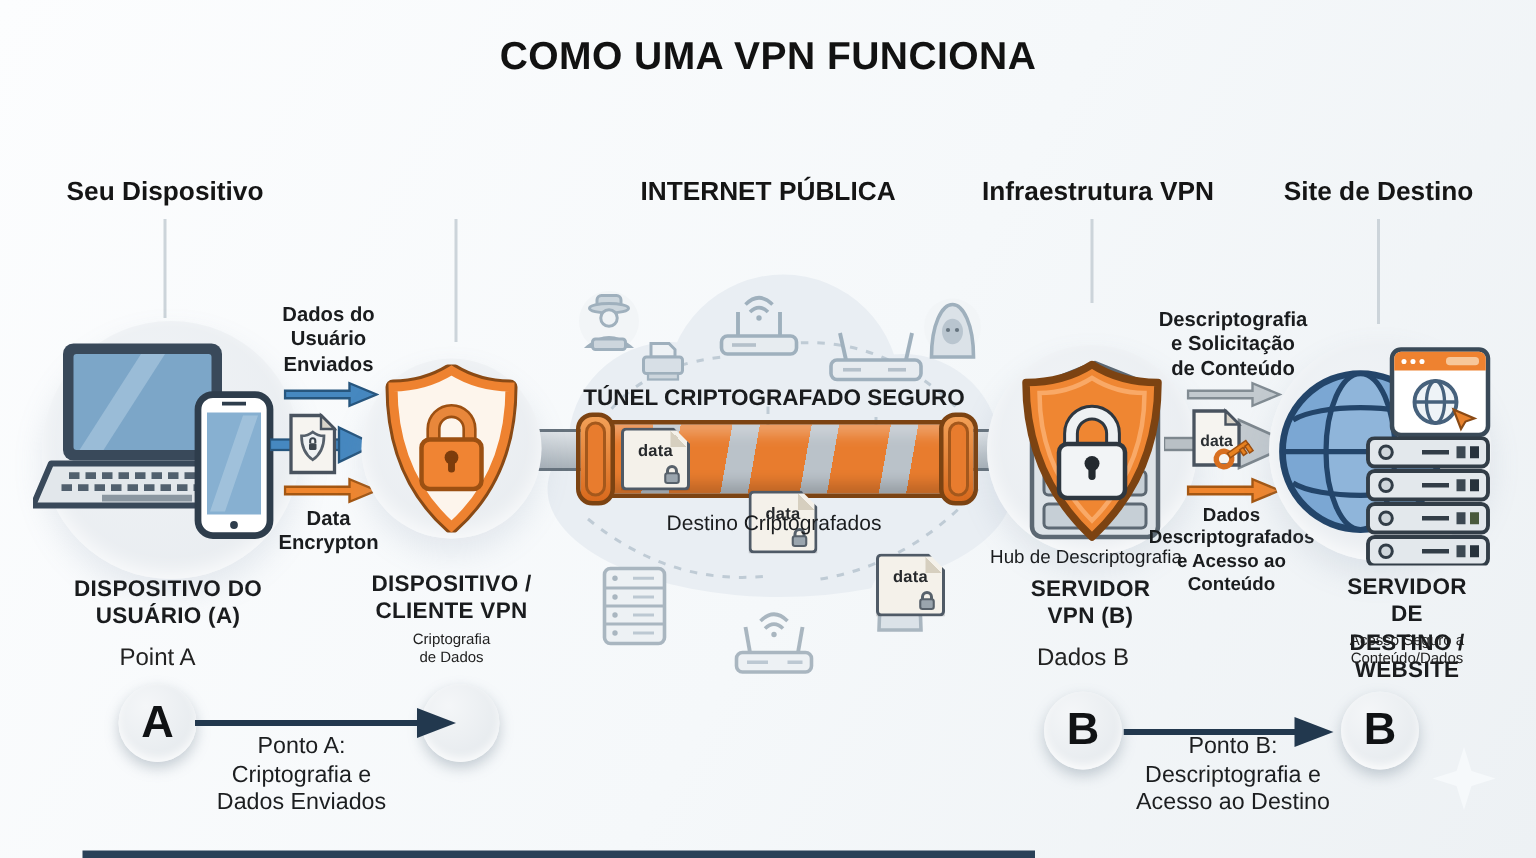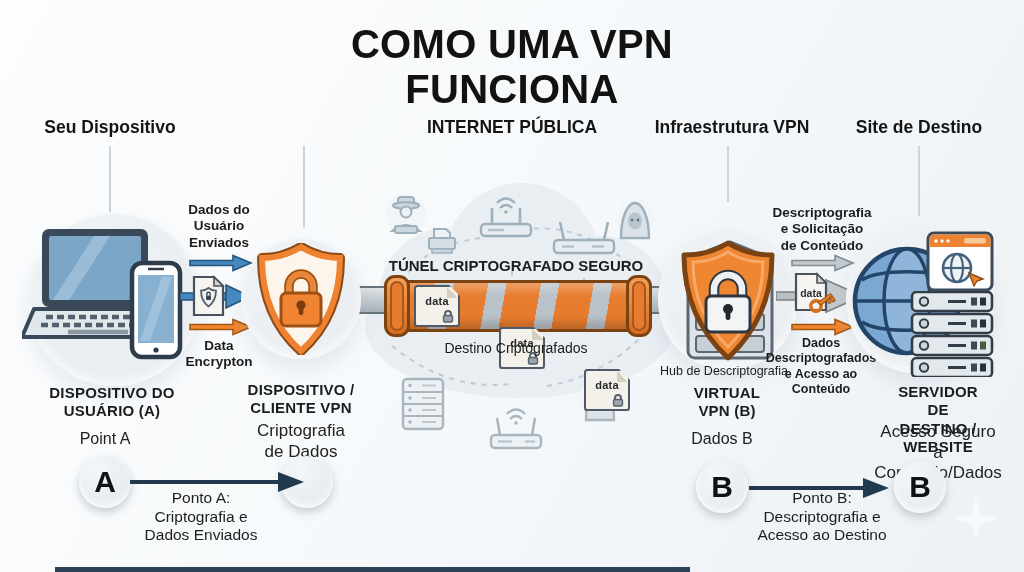--- a/index.html
+++ b/index.html
@@ -4,29 +4,29 @@
 <style>
   *{margin:0;padding:0;box-sizing:border-box}
   html,body{width:1024px;height:572px}
   body{font-family:"Liberation Sans",sans-serif;overflow:hidden;color:#1a1c1e}
   #canvas{position:relative;width:1024px;height:572px;overflow:hidden;
     background:linear-gradient(120deg,#fcfdfe 0%,#f5f8fa 55%,#edf1f4 100%)}
   .abs{position:absolute}
   .cx{transform:translateX(-50%);text-align:center}
   .ml{white-space:pre-line}
   .t{line-height:1.22}
-  .title{font-size:40px;font-weight:800;letter-spacing:.3px;color:#121212}
+  .title{font-size:26px;font-weight:800;letter-spacing:.3px;color:#121212}
   .subtitle{font-size:21px;font-weight:700;color:#161616}
   .col-h{font-size:17.5px;font-weight:700;color:#151515;white-space:nowrap}
   .vline{width:2px;background:#ccd4da}
   .halo{border-radius:50%;background:radial-gradient(circle at 38% 30%,#f0f3f6,#e7ebEF);
     box-shadow:0 10px 20px rgba(125,145,165,.16), inset 0 -5px 12px rgba(255,255,255,.7)}
   .lbl-b{font-size:13.5px;font-weight:700}
   .cap-b{font-size:15px;font-weight:800;letter-spacing:.2px}
-  .cap-r{font-size:17px;font-weight:500;color:#222}
+  .cap-r{font-size:10px;font-weight:500;color:#222}
   .pipe{background:linear-gradient(#dde2e6,#a9b2b9);border:2.5px solid #66727c;border-radius:3px}
   .tunnel-body{background:repeating-linear-gradient(100deg,#e87c2e 0 34px,#bac2c9 34px 52px);
     border:3px solid #7c4312;border-radius:9px;
     box-shadow:inset 0 7px 9px rgba(255,255,255,.28), inset 0 -7px 9px rgba(0,0,0,.18)}
   .tunnel-cap{background:linear-gradient(#f2a057,#d96a1d);border:3px solid #7c4312;border-radius:11px}
   .tunnel-cap::after{content:"";position:absolute;inset:3px;border-radius:7px;
     background:#e87c2e;border:2.5px solid #a4581c}
   .packet{background:#f4f1ea;border:2px solid #4f5a66;border-radius:3.5px;position:relative;
     display:flex;align-items:flex-start;justify-content:center;
     clip-path:polygon(0 0,calc(100% - 11px) 0,100% 11px,100% 100%,0 100%);
@@ -252,21 +252,21 @@
   <svg class="abs" style="left:676px;top:240px" width="104" height="124" viewBox="0 0 104 124">
     <path d="M52 3 C66 12 82 15 96 15 C96 56 82 90 52 118 C22 90 8 56 8 15 C22 15 38 12 52 3 Z" fill="#ef8632" stroke="#7c4312" stroke-width="5" stroke-linejoin="round"></path>
     <path d="M52 12 C63 19 76 22 87 22 C87 54 76 83 52 107 C28 83 17 54 17 22 C28 22 41 19 52 12 Z" fill="none" stroke="#f9a967" stroke-width="3"></path>
     <path d="M38 58 v-9 a14 14 0 0 1 28 0 v9" fill="none" stroke="#2e3740" stroke-width="10.5" stroke-linecap="round"></path>
     <path d="M38 58 v-9 a14 14 0 0 1 28 0 v9" fill="none" stroke="#eef1f3" stroke-width="6.5" stroke-linecap="round"></path>
     <rect x="30" y="56" width="44" height="36" rx="5.5" fill="#f2f4f6" stroke="#2e3740" stroke-width="3"></rect>
     <circle cx="52" cy="69" r="5" fill="#23292f"></circle>
     <rect x="49.6" y="69" width="4.8" height="11" rx="2.3" fill="#23292f"></rect>
   </svg>
   <div class="abs cx t" style="left:724px;top:364px;font-size:12.5px;font-weight:500;white-space:nowrap">Hub de Descriptografia</div>
-  <div class="abs cx t ml cap-b" style="left:727px;top:384px">VIRTUAL
+  <div class="abs cx t ml cap-b" style="left:727px;top:384px">SERVIDOR
 VPN (B)</div>
 
   <div class="abs cx t ml lbl-b" style="left:822px;top:205px">Descriptografia
 e Solicitação
 de Conteúdo</div>
   <svg class="abs" style="left:791px;top:253px" width="64" height="20" viewBox="0 0 64 20">
     <path d="M1 7.5 H44 V2.5 L62 10 L44 17.5 V12.5 H1 Z" fill="#c3cacf" stroke="#828c93" stroke-width="1.6"></path>
   </svg>
   <svg class="abs" style="left:776px;top:270px" width="96" height="52" viewBox="0 0 96 52">
     <rect x="0" y="22" width="52" height="8" fill="#b9c0c5" stroke="#7d878e" stroke-width="1.6"></rect>

